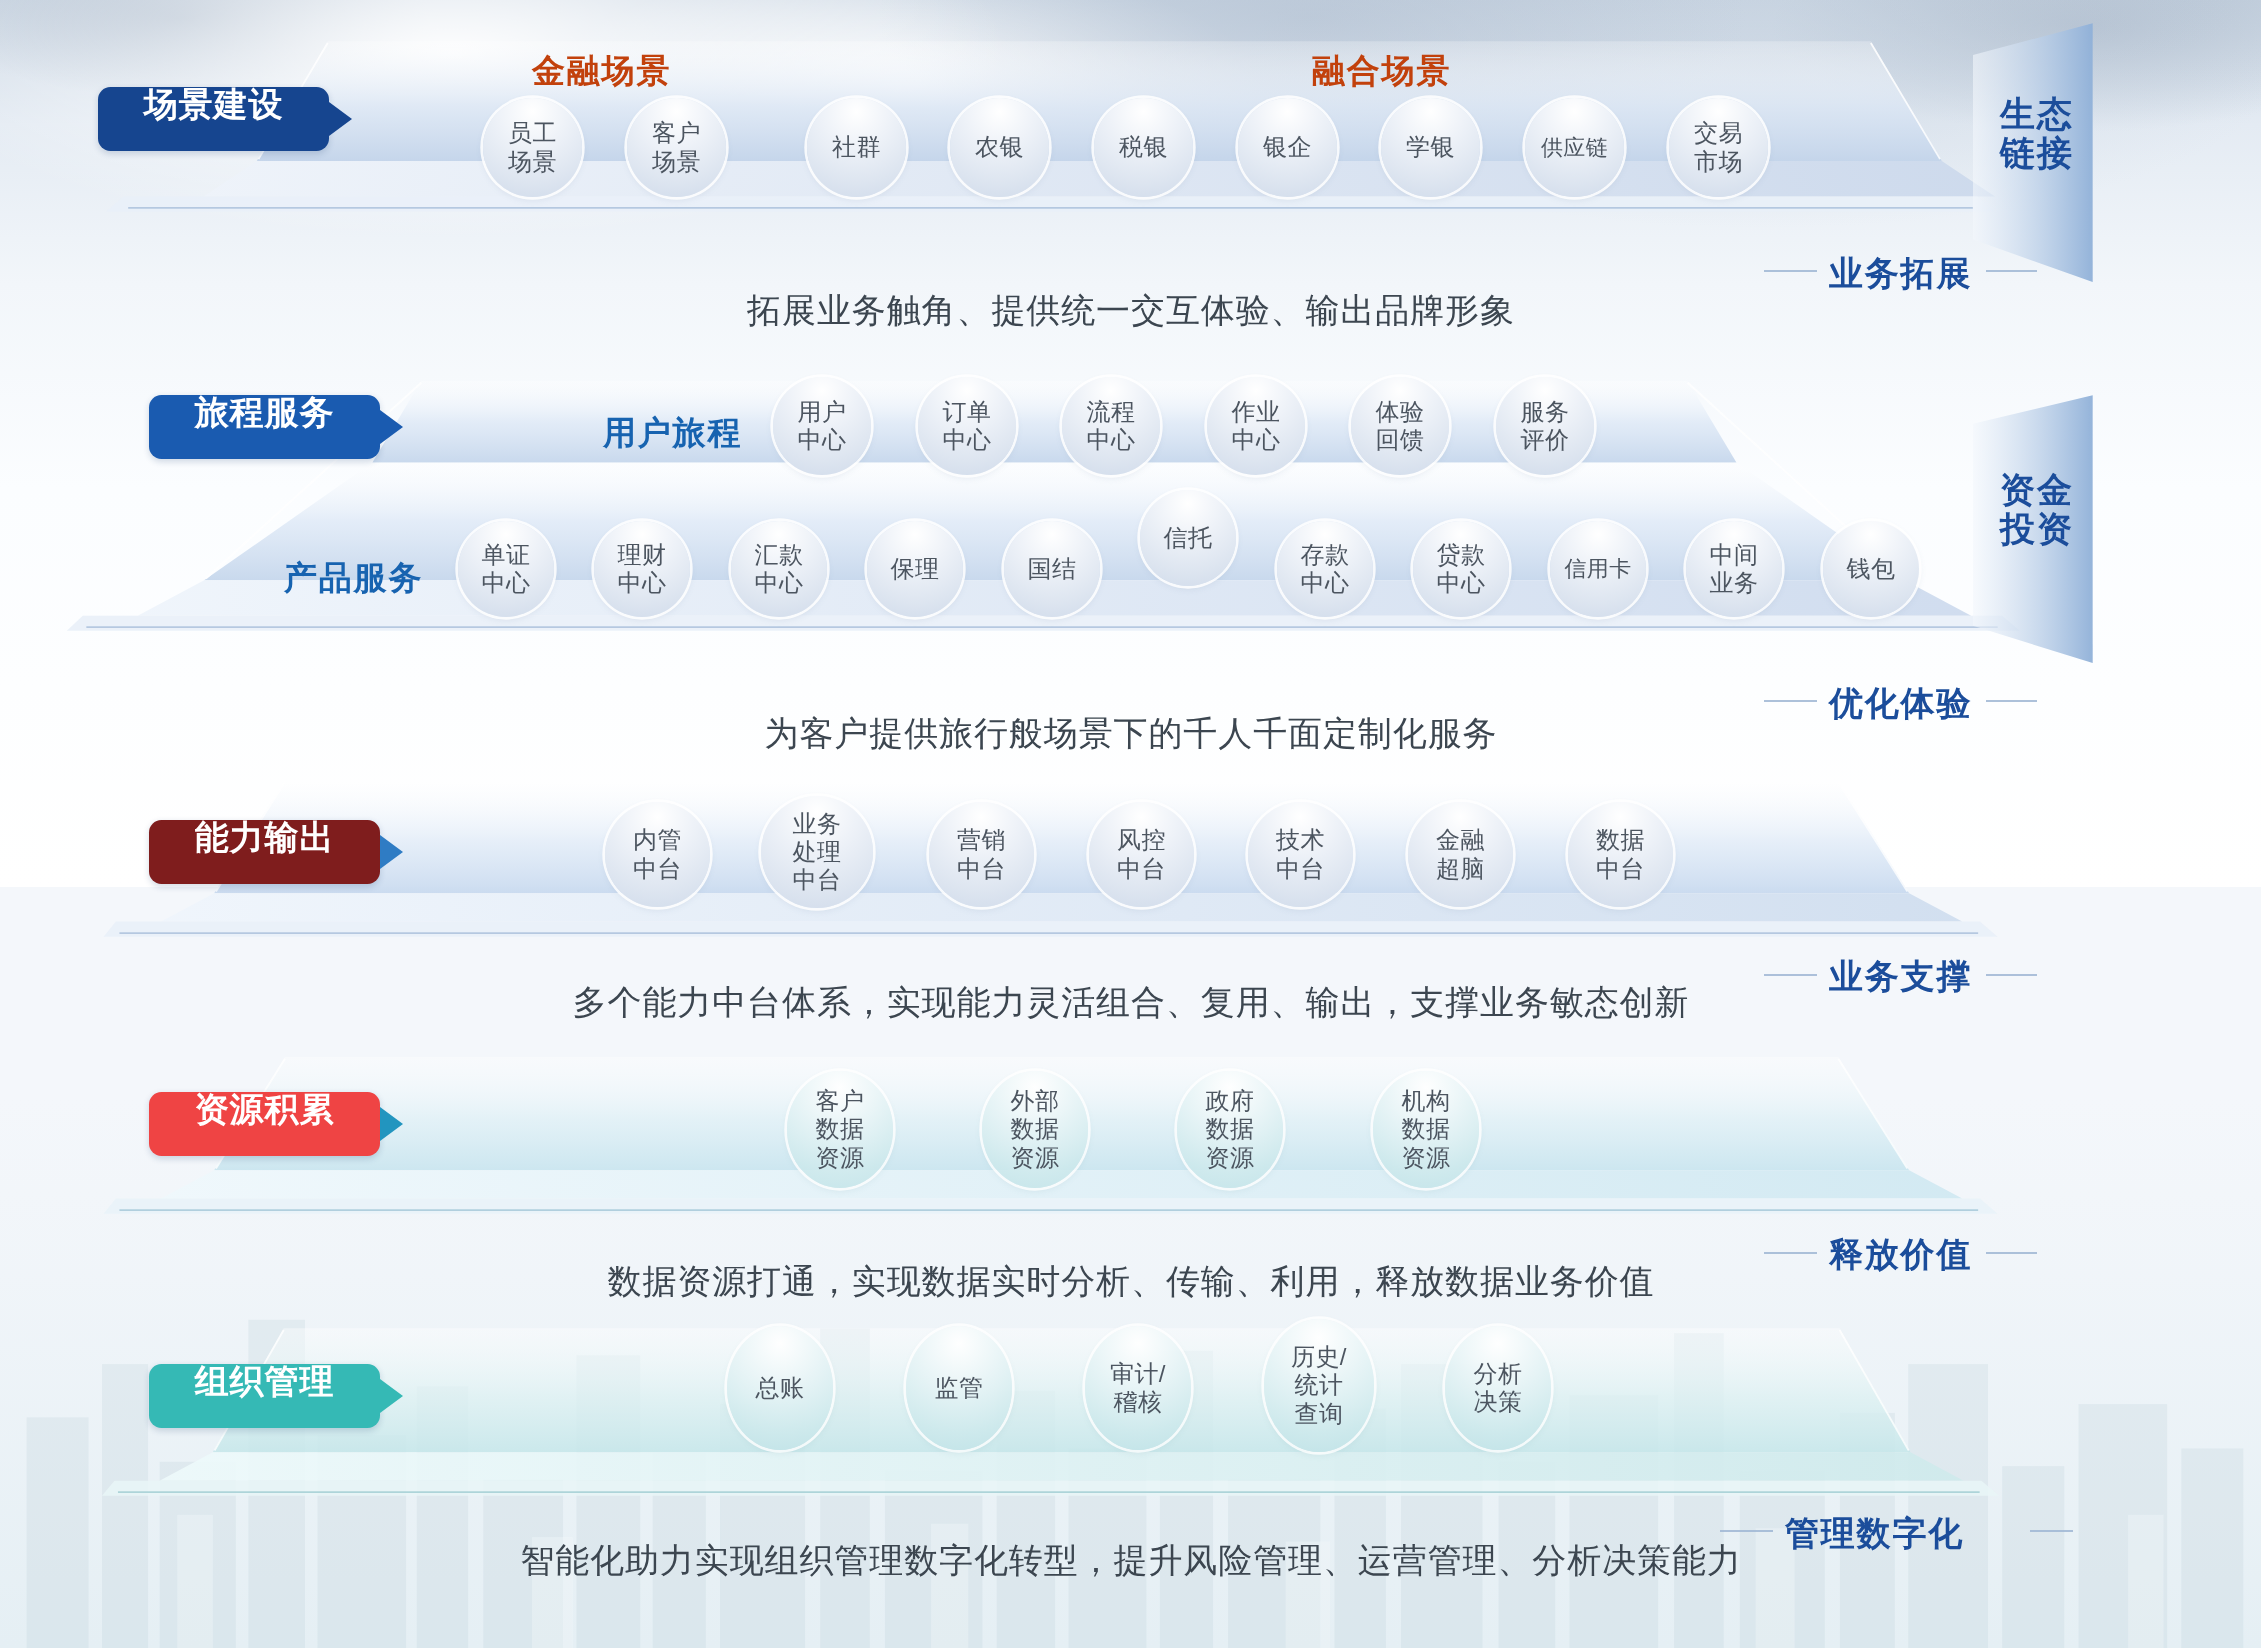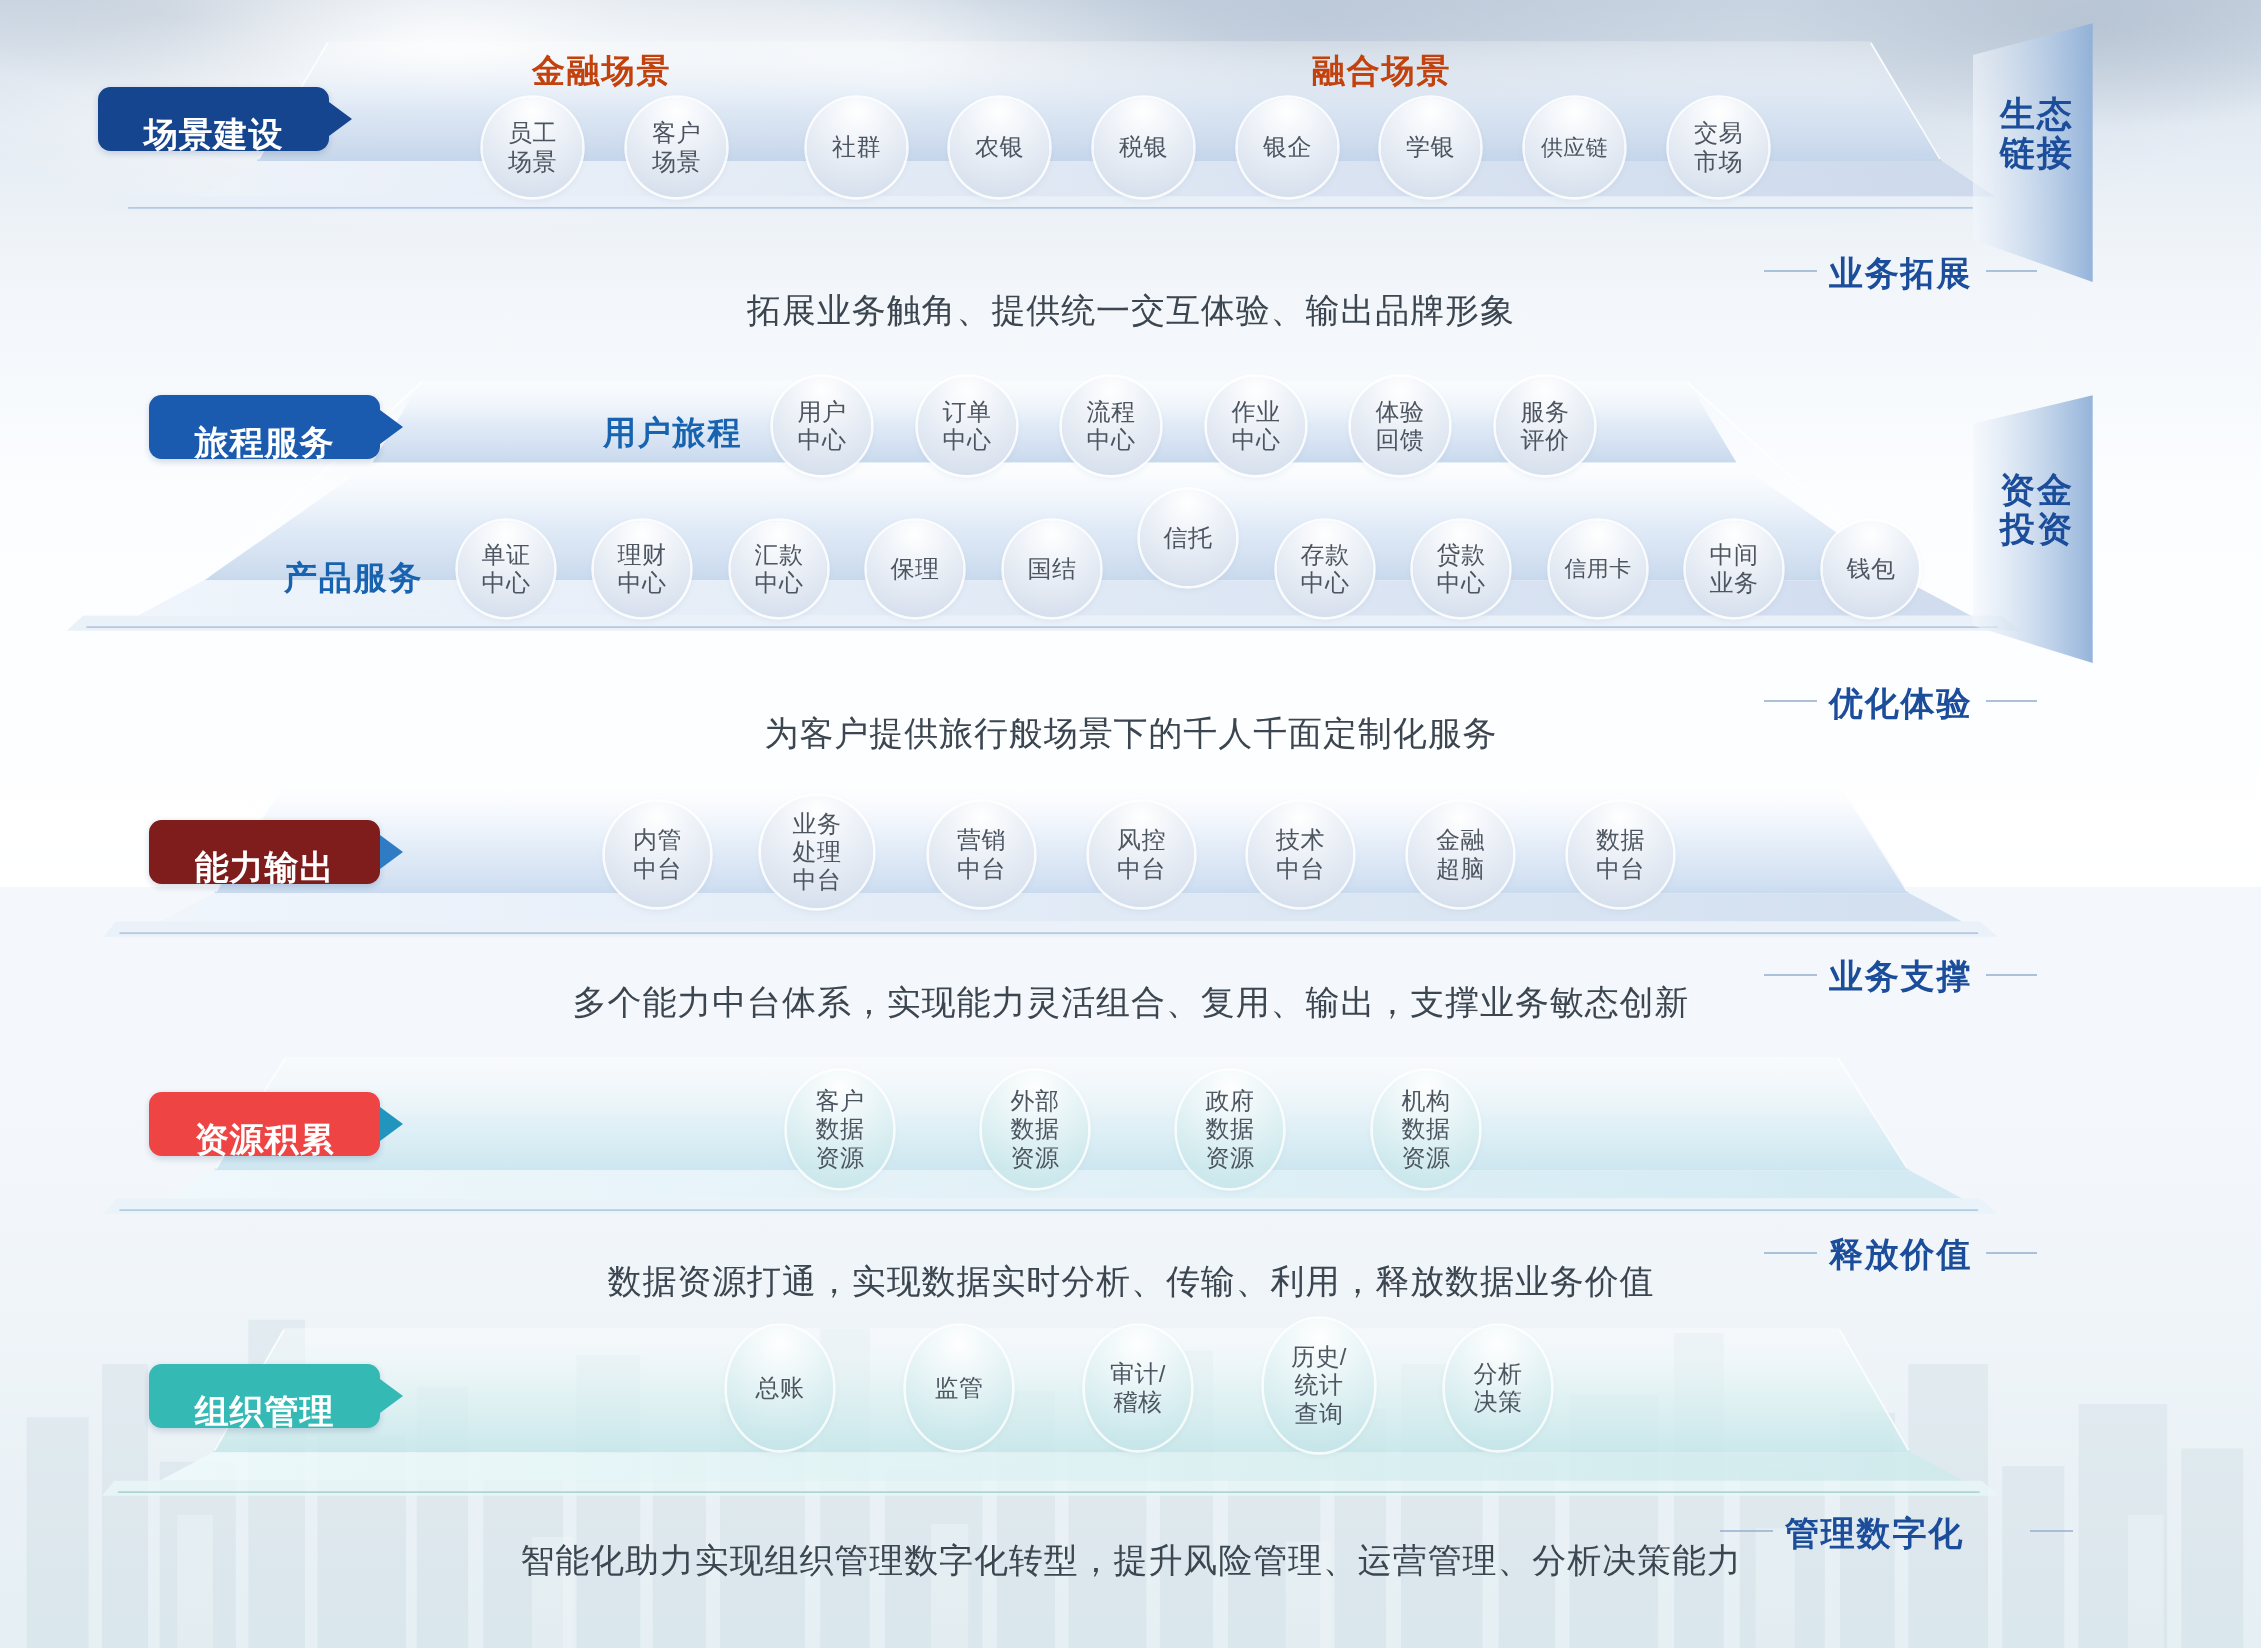--- a/index.html
+++ b/index.html
@@ -30,21 +30,21 @@
   }
   .city svg{position:absolute;left:0;bottom:0;width:2262px;height:550px;opacity:.5;}
 
   
   .tier{position:absolute;z-index:1;}
   .tier svg{display:block;}
 
   
   .pill{
     position:absolute;z-index:6;
-    display:flex;align-items:flex-end;justify-content:center;
+    display:flex;align-items:flex-start;justify-content:center;
     border-radius:12.4px;
     color:#fff;font-weight:bold;letter-spacing:0.9px;
     font-size:34px;line-height:1;
     box-shadow:0 2.7px 6.2px rgba(30,60,110,.18);
   }
   .pill .notch{
     position:absolute;right:-23px;top:50%;transform:translateY(-50%);
     width:0;height:0;border-top:17.7px solid transparent;border-bottom:17.7px solid transparent;
   }
 

